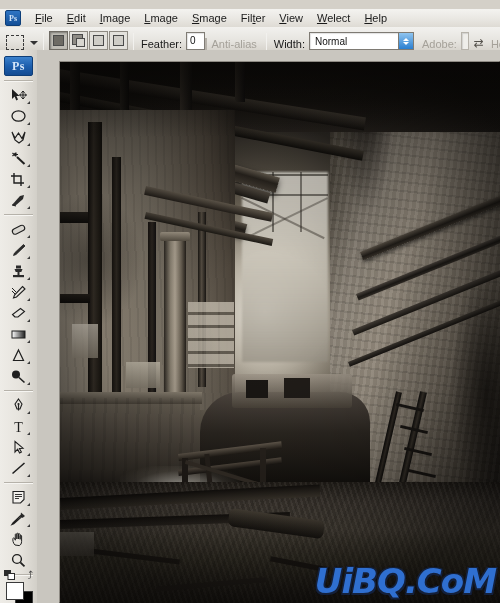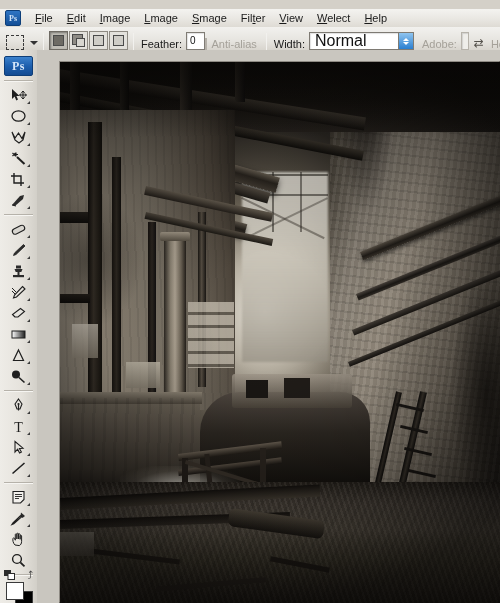--- a/index.html
+++ b/index.html
@@ -80,21 +80,21 @@
     height:14px;border:1px solid #807c75;background:#fff;
     font-size:10px;padding:1px 3px;line-height:13px;color:#111;
     box-shadow:inset 1px 1px 1px rgba(0,0,0,.12);
   }
   .txtfield.dim{background:#efeeea;border-color:#b7b3ab;color:#aaa;}
   .chk{width:10px;height:10px;border:1px solid #b5b1a9;background:#eceae6;margin-right:3px;}
   .combo{
     display:flex;align-items:center;height:16px;border:1px solid #7e7a73;
     background:#fff;box-shadow:inset 1px 1px 1px rgba(0,0,0,.12);
   }
-  .combo .cval{font-size:16px;padding:0 5px;width:78px;color:#111;}
+  .combo .cval{font-size:10px;padding:0 5px;width:78px;color:#111;}
   .combo .spin{
     width:14px;height:16px;margin-left:0;
     background:linear-gradient(to bottom,#8fc4ef,#2b7fd0);
     border-left:1px solid #7e7a73;
     display:flex;flex-direction:column;align-items:center;justify-content:center;gap:1px;
   }
   .spin .ar-u{width:0;height:0;border-left:3px solid transparent;border-right:3px solid transparent;border-bottom:3px solid #fff;}
   .spin .ar-d{width:0;height:0;border-left:3px solid transparent;border-right:3px solid transparent;border-top:3px solid #fff;}
   .swapic{font-size:12px;color:#55524c;margin:0 5px;}
 
@@ -541,17 +541,18 @@
         <div class="ph" style="left:170px;top:446px;width:96px;height:18px;background:linear-gradient(to bottom,#5f5648,#201c17);transform:rotate(8deg);transform-origin:0 0;border-radius:6px;"></div>
 
         <div class="ph" style="left:30px;top:492px;width:90px;height:5px;background:#2e2821;transform:rotate(7deg);"></div>
         <div class="ph" style="left:96px;top:520px;width:110px;height:5px;background:#3a332b;transform:rotate(-5deg);"></div>
         <div class="ph" style="left:210px;top:500px;width:60px;height:5px;background:#2a241e;transform:rotate(11deg);"></div>
         <div class="ph" style="left:0;top:470px;width:34px;height:24px;background:linear-gradient(to bottom,#b8b0a0,#6e665a);opacity:.8;"></div>
 
         <div class="ph" style="inset:0;background:radial-gradient(ellipse 300px 290px at 210px 250px, transparent 20%, rgba(0,0,0,.25) 62%, rgba(0,0,0,.62) 100%);"></div>
         <div class="ph" style="inset:0;background:linear-gradient(to bottom, rgba(10,8,6,.55) 0%, transparent 14%, transparent 80%, rgba(8,6,5,.35) 100%);"></div>
 
+        <div class="watermark">UiBQ.CoM</div>
       </div>
     </div>
   </div>
 
 </div>
 
 </body></html>

